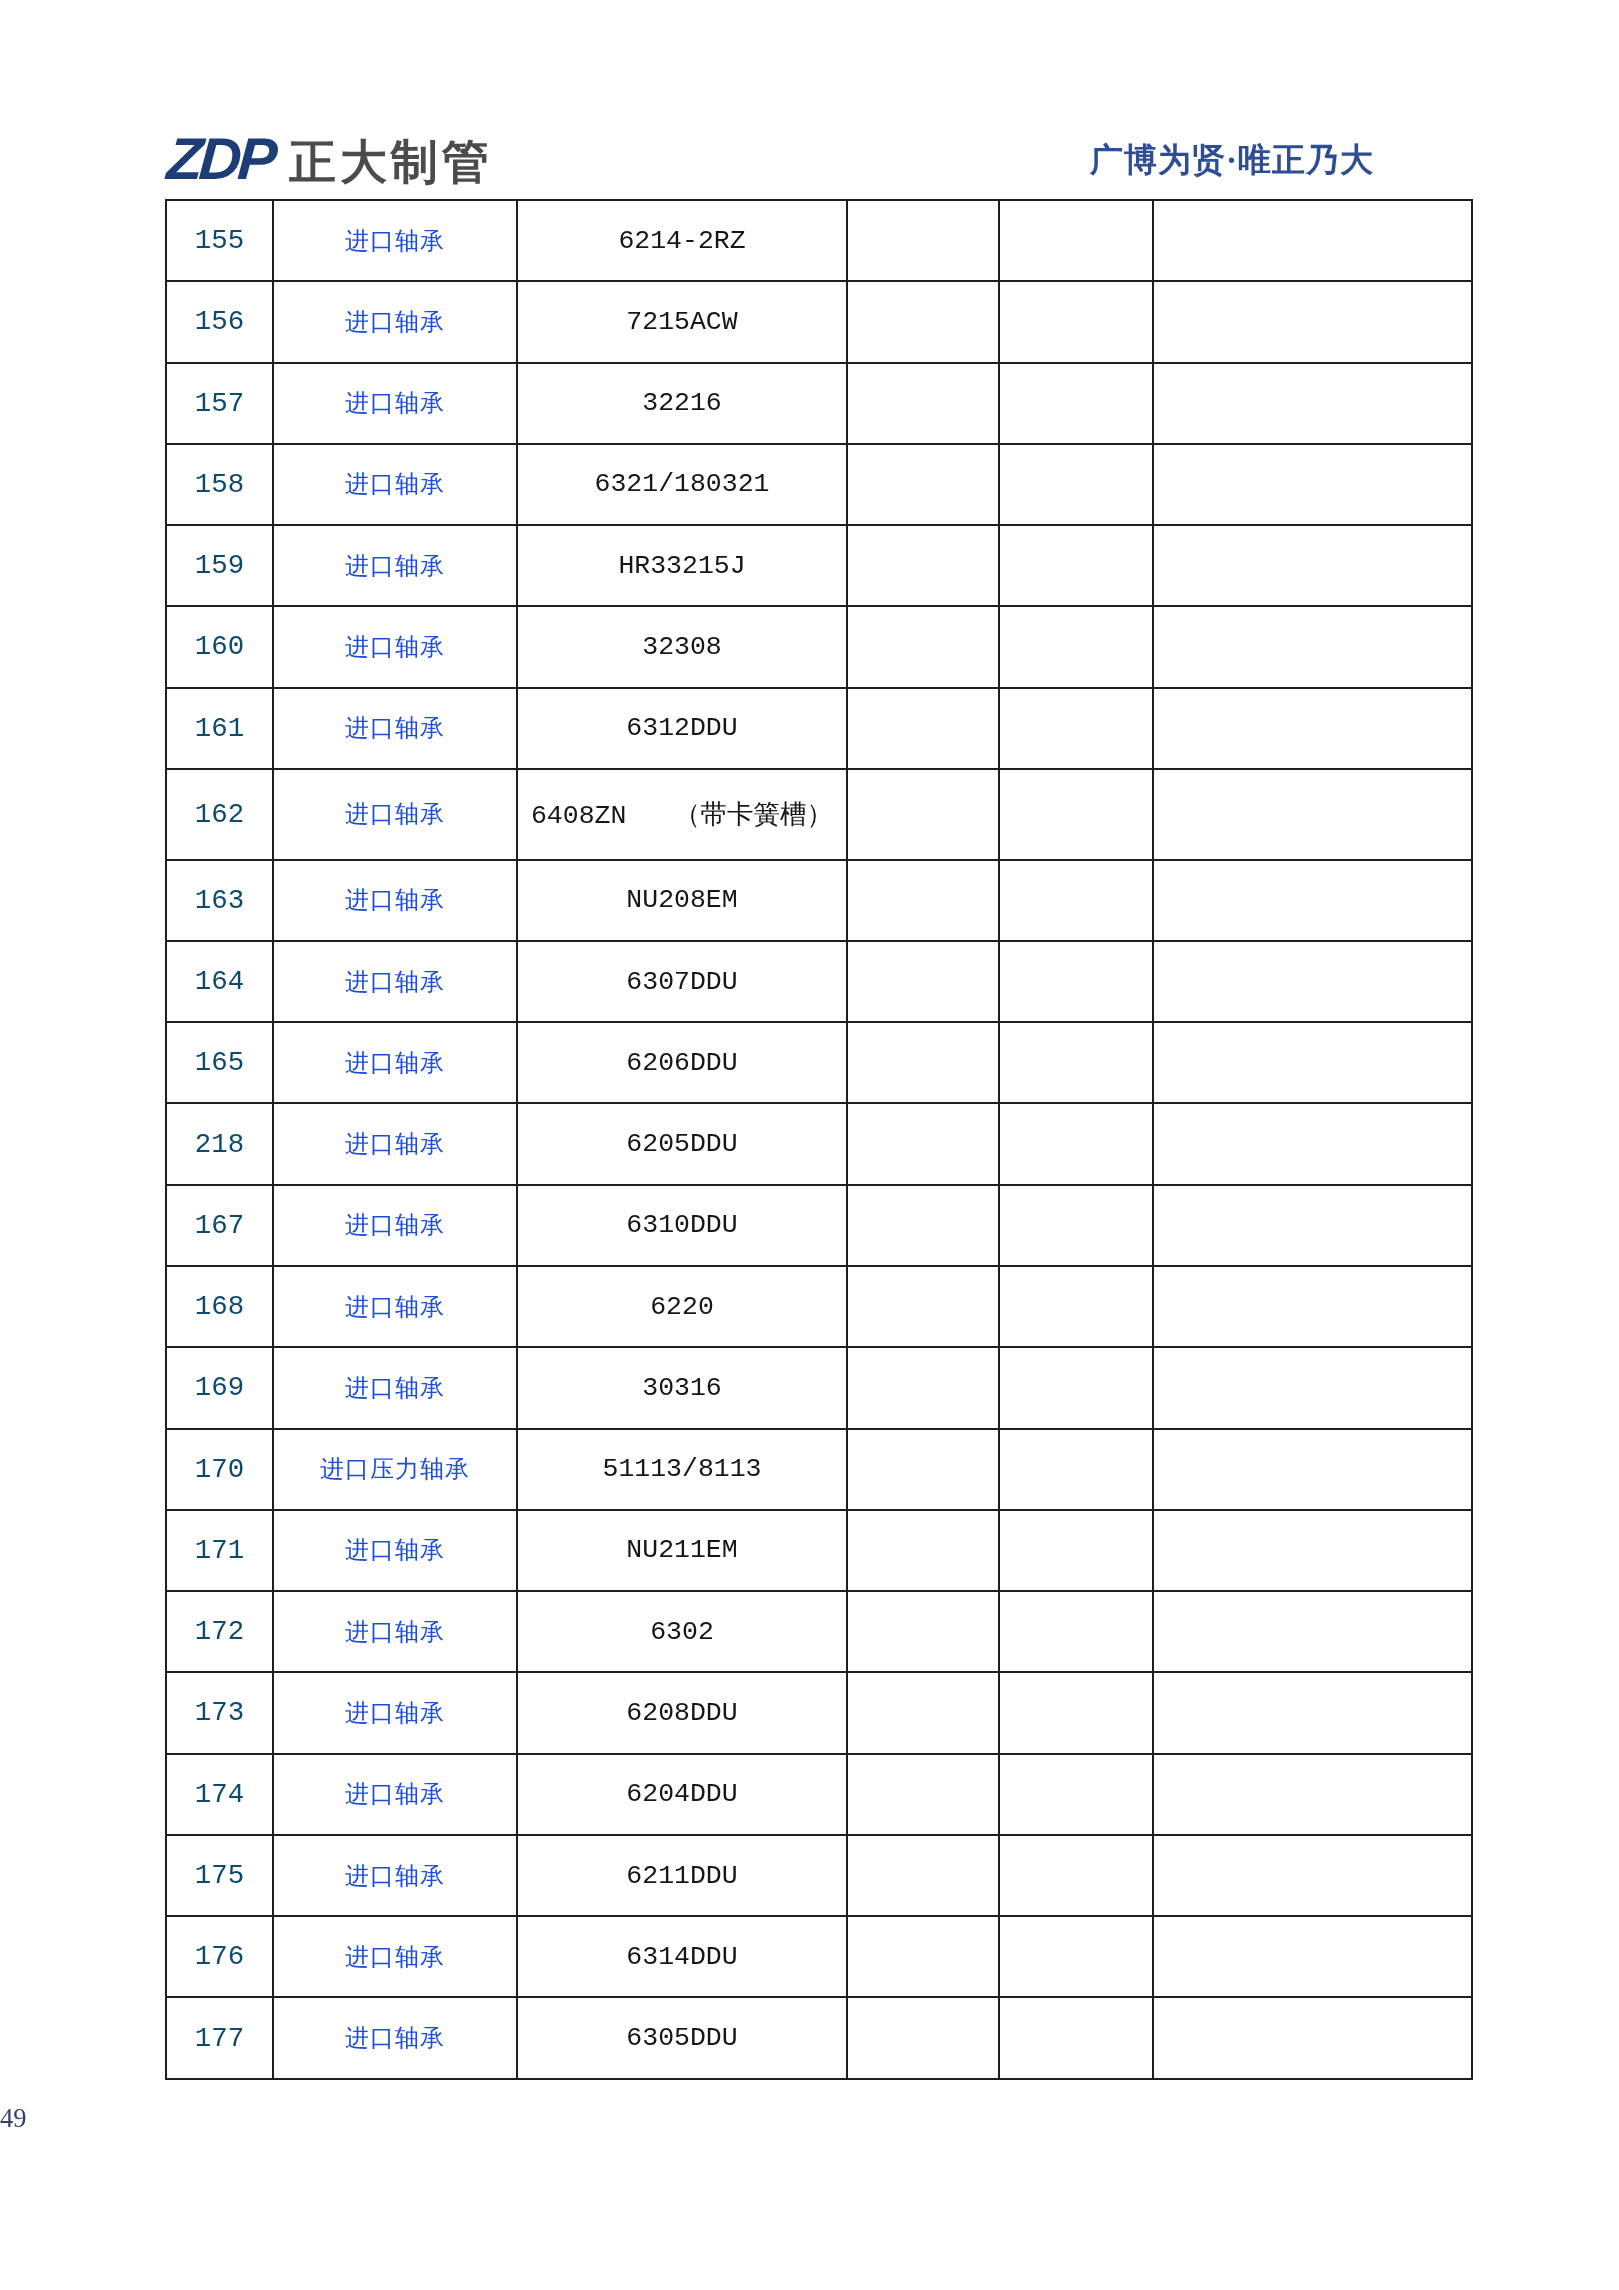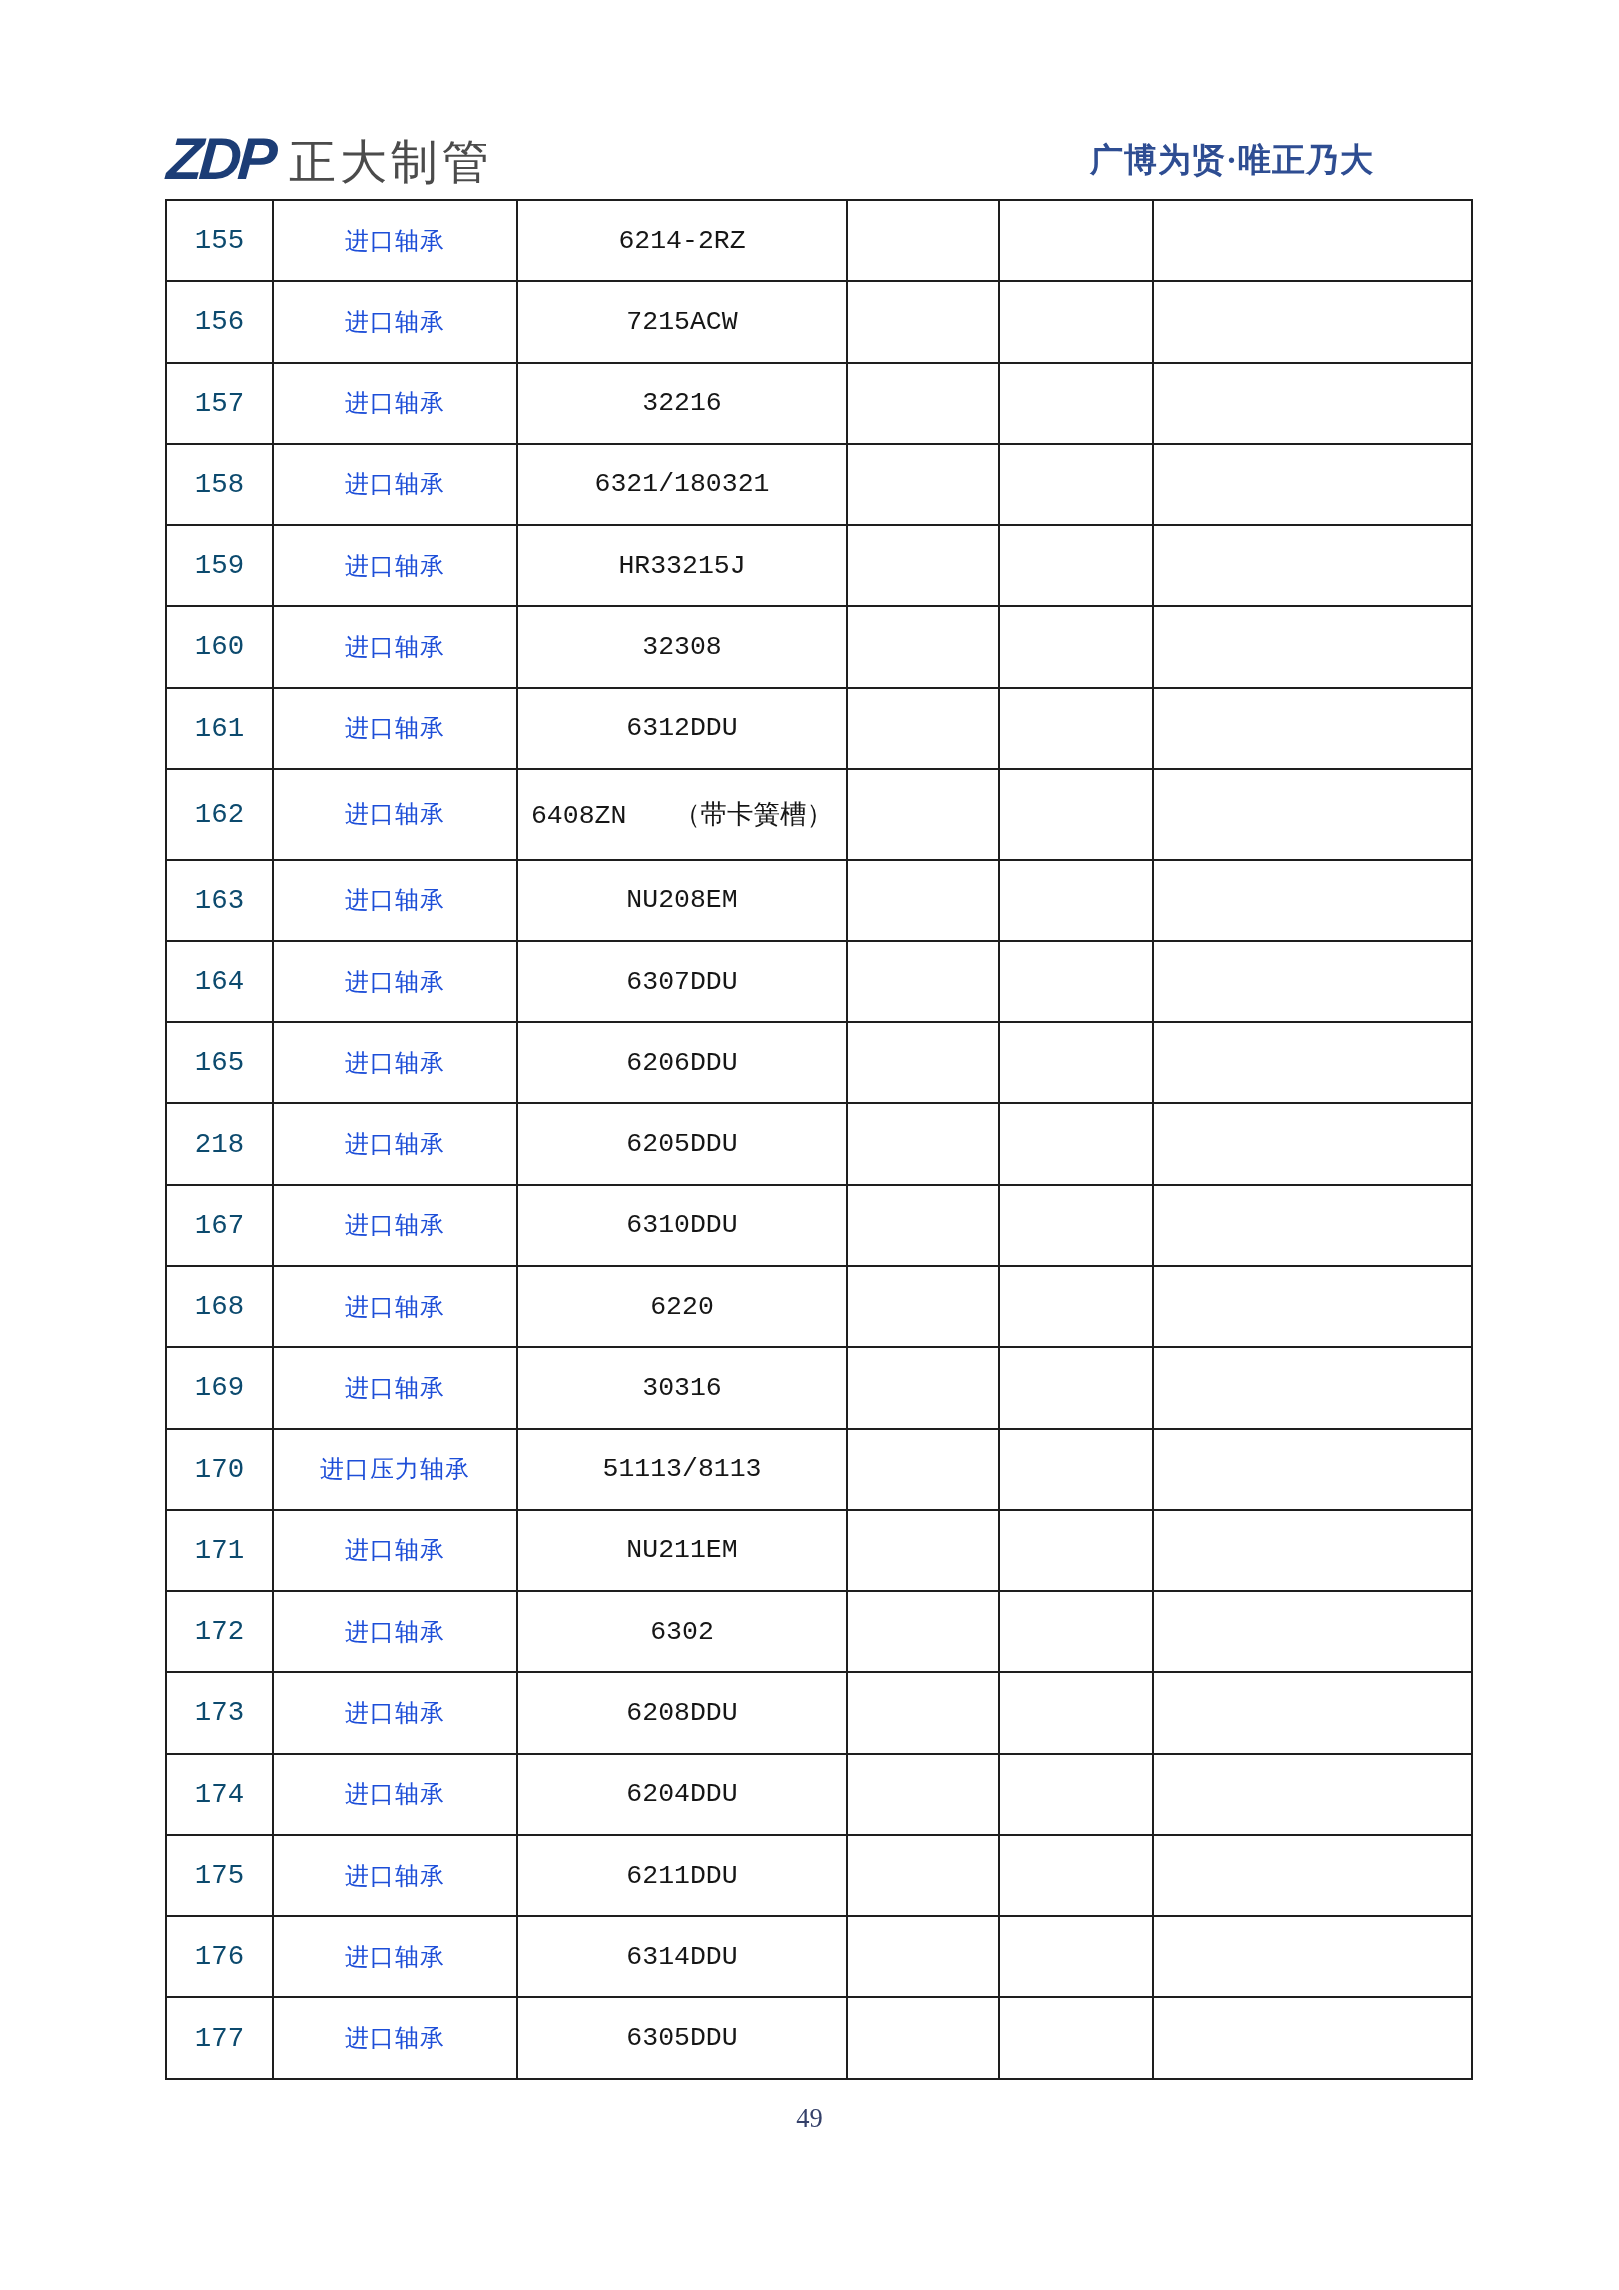--- a/index.html
+++ b/index.html
@@ -32,21 +32,21 @@
     font-weight: 900;
     font-style: italic;
     font-size: 59px;
     line-height: 59px;
     letter-spacing: -3.9px;
     color: #1c3d76;
     transform: skewX(-4deg);
   }
   .logo-company {
     font-family: "Liberation Sans", "DejaVu Sans", sans-serif;
-    font-weight: 400;
+    font-weight: 700;
     font-size: 47px;
     line-height: 55px;
     letter-spacing: 3.9px;
     color: #4b4b4b;
   }
   .header-slogan {
     position: absolute;
     left: 1090px;
     top: 139px;
     font-family: "Liberation Serif", "DejaVu Serif", serif;
@@ -94,21 +94,20 @@
     white-space: pre;
     border-radius: 31px;
   }
 
   
   .page-number {
     position: absolute;
     left: 0;
     top: 2103px;
     width: 100%;
-    text-align: center;
     font-family: "Liberation Serif", "DejaVu Serif", serif;
     font-size: 26.5px;
     color: #344069;
   }
 </style>
 </head>
 <body>
 
 <div class="page">
 

